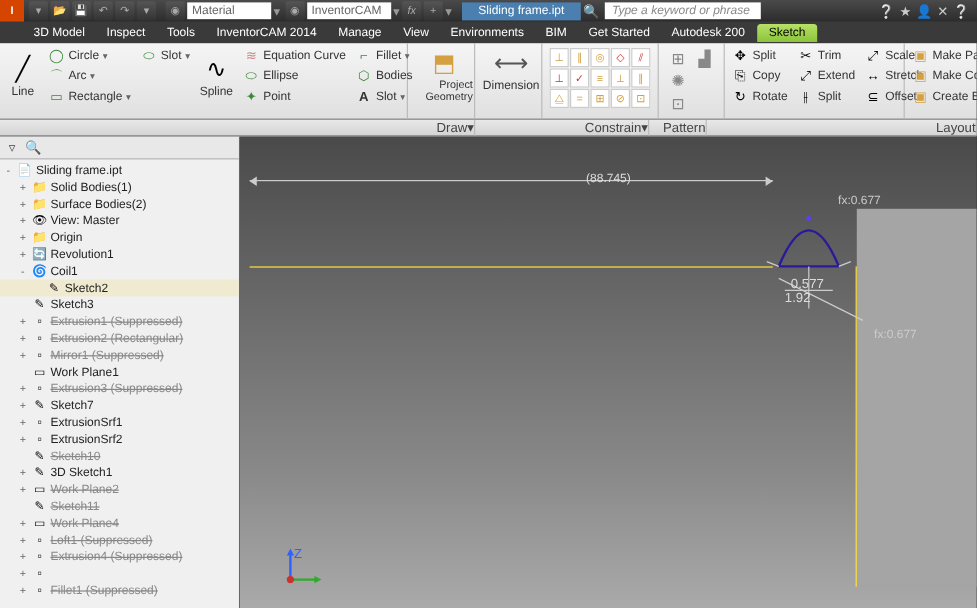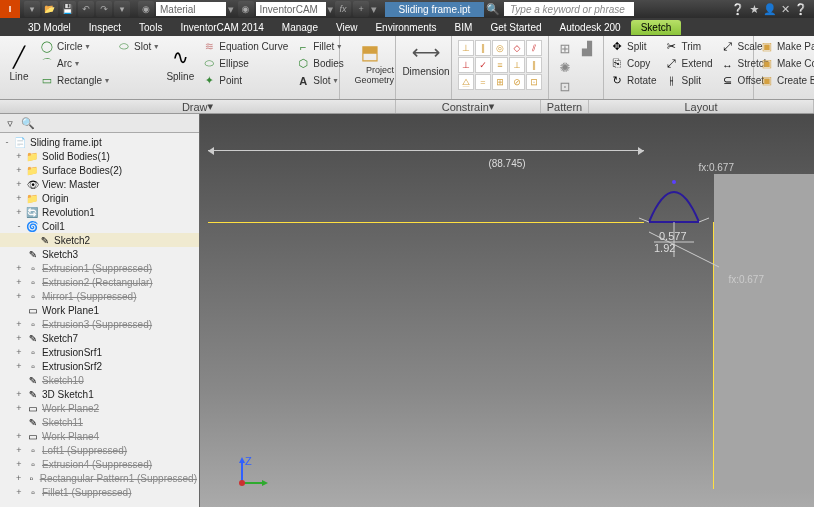--- a/index.html
+++ b/index.html
@@ -24,38 +24,38 @@
 .cmd-row{display:flex;align-items:center;gap:3px;padding:1px 2px;height:17px}
 .cmd-row .icon{width:14px;height:14px;display:flex;align-items:center;justify-content:center;font-size:11px}
 .cmd-row span{font-size:10px;color:#333;white-space:nowrap}
 .cols{display:flex;gap:4px;padding-bottom:14px}
 .col{display:flex;flex-direction:column}
 .constrain-grid{display:grid;grid-template-columns:repeat(5,16px);grid-auto-rows:16px;gap:1px;padding:2px;padding-bottom:14px}
 .c-btn{width:16px;height:16px;background:#fff;border:1px solid #ccc;display:flex;align-items:center;justify-content:center;font-size:9px;color:#d4a040}
 .pat-grid{display:grid;grid-template-columns:20px 20px;grid-auto-rows:17px;gap:2px;padding:2px;padding-bottom:14px}
 .pat-btn{display:flex;align-items:center;justify-content:center;font-size:13px;color:#888}
 .panel-label-row{height:14px;background:linear-gradient(#e8e8e8,#d4d4d4);display:flex;border-bottom:1px solid #999;font-size:10px;color:#444}
-.panel-label{border-right:1px solid #bbb;text-align:center;display:flex;align-items:center;justify-content:center}
+.panel-label{border-right:1px solid #bbb;text-align:center;display:flex;align-items:center;justify-content:flex-end}
 .content{display:flex;height:393px}
 .model-browser{width:200px;background:#f0f0f0;border-right:1px solid #666;display:flex;flex-direction:column}
 .mb-header{background:linear-gradient(#555,#333);color:#fff;padding:2px 6px;font-size:11px;display:flex;align-items:center;justify-content:space-between}
 .mb-tools{background:#e8e8e8;padding:2px;display:flex;gap:2px;border-bottom:1px solid #aaa}
 .mb-tools div{width:16px;height:14px;color:#444;display:flex;align-items:center;justify-content:center;font-size:11px}
 .tree{flex:1;overflow:auto;background:#f0f0f0;padding:2px 0}
 .tree-item{display:flex;align-items:center;padding:0 2px;height:14px;gap:2px;white-space:nowrap}
 .tree-item.selected{background:#f0ead0}
 .exp{width:10px;text-align:center;color:#666;font-size:9px}
 .ticon{width:14px;height:12px;display:flex;align-items:center;justify-content:center;font-size:10px}
 .tree-item span.label{font-size:10px;color:#222}
 .tree-item.sup span.label{text-decoration:line-through;color:#888}
 .canvas{flex:1;position:relative;background:linear-gradient(#4a4a4a 0%,#888 70%,#aaa 100%);overflow:hidden}
 .dim-line{position:absolute;top:36px;left:8px;right:170px;height:10px;border-top:1px solid #ccc}
 .dim-line::before{content:"";position:absolute;left:0;top:-4px;border-right:6px solid #ccc;border-top:4px solid transparent;border-bottom:4px solid transparent}
 .dim-line::after{content:"";position:absolute;right:0;top:-4px;border-left:6px solid #ccc;border-top:4px solid transparent;border-bottom:4px solid transparent}
-.dim-txt{position:absolute;top:44px;left:50%;transform:translateX(-50%);color:#ddd;font-size:10px}
+.dim-txt{position:absolute;top:30px;left:50%;transform:translateX(-50%);color:#ddd;font-size:10px}
 .fx1{position:absolute;top:48px;right:80px;color:#ccc;font-size:10px}
 .fx2{position:absolute;top:160px;right:50px;color:#ccc;font-size:10px}
 .yellow-h{position:absolute;top:108px;left:8px;right:170px;height:1px;background:#ffe040}
 .geom{position:absolute;top:58px;right:105px;width:70px;height:100px}
 .geom svg{overflow:visible}
 .triad{position:absolute;bottom:12px;left:30px;width:40px;height:40px}
 .grey-block{position:absolute;top:60px;right:0;width:100px;bottom:18px;background:#a5a5a5}
 .yellow-v{position:absolute;top:108px;right:100px;width:1px;bottom:18px;background:#ffe040}
 </style>
 </head>
@@ -418,21 +418,20 @@
           <span class="label">Loft1 (Suppressed)</span>
         </div>
         <div class="tree-item sup" style="padding-left: 14px;">
           <span class="exp">+</span>
           <span class="ticon">▫</span>
           <span class="label">Extrusion4 (Suppressed)</span>
         </div>
         <div class="tree-item sup" style="padding-left: 14px;">
           <span class="exp">+</span>
           <span class="ticon">▫</span>
-          <span class="label">Rectangular Pattern1 (Suppressed)</span>
         </div>
         <div class="tree-item sup" style="padding-left: 14px;">
           <span class="exp">+</span>
           <span class="ticon">▫</span>
           <span class="label">Fillet1 (Suppressed)</span>
         </div>
       </div>
   </div>
 
   <div class="canvas">

